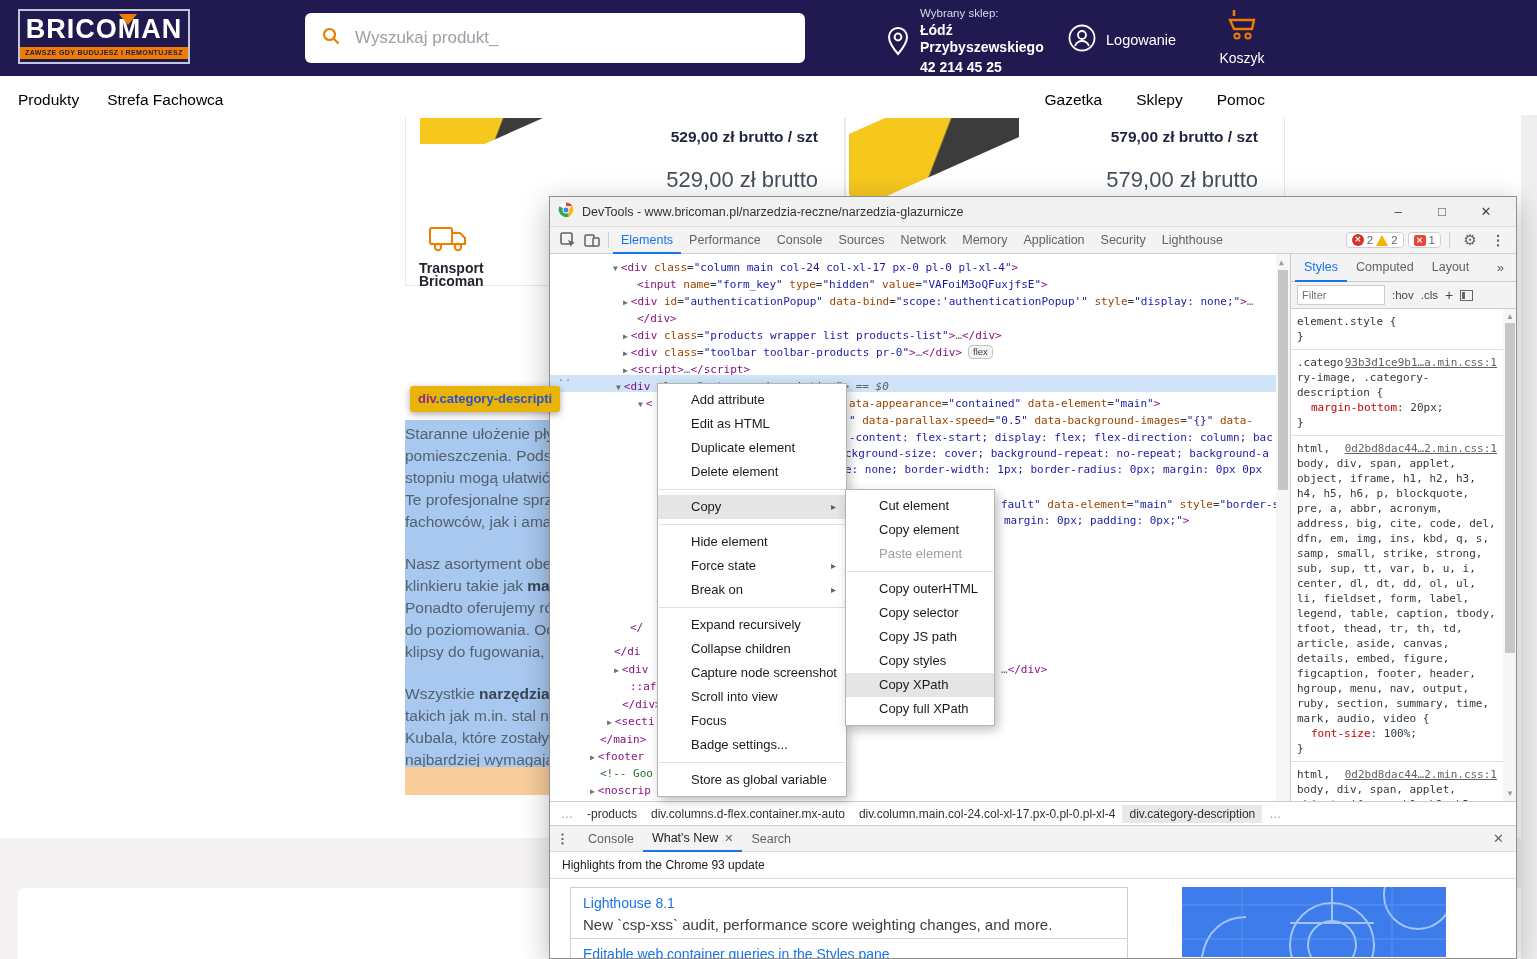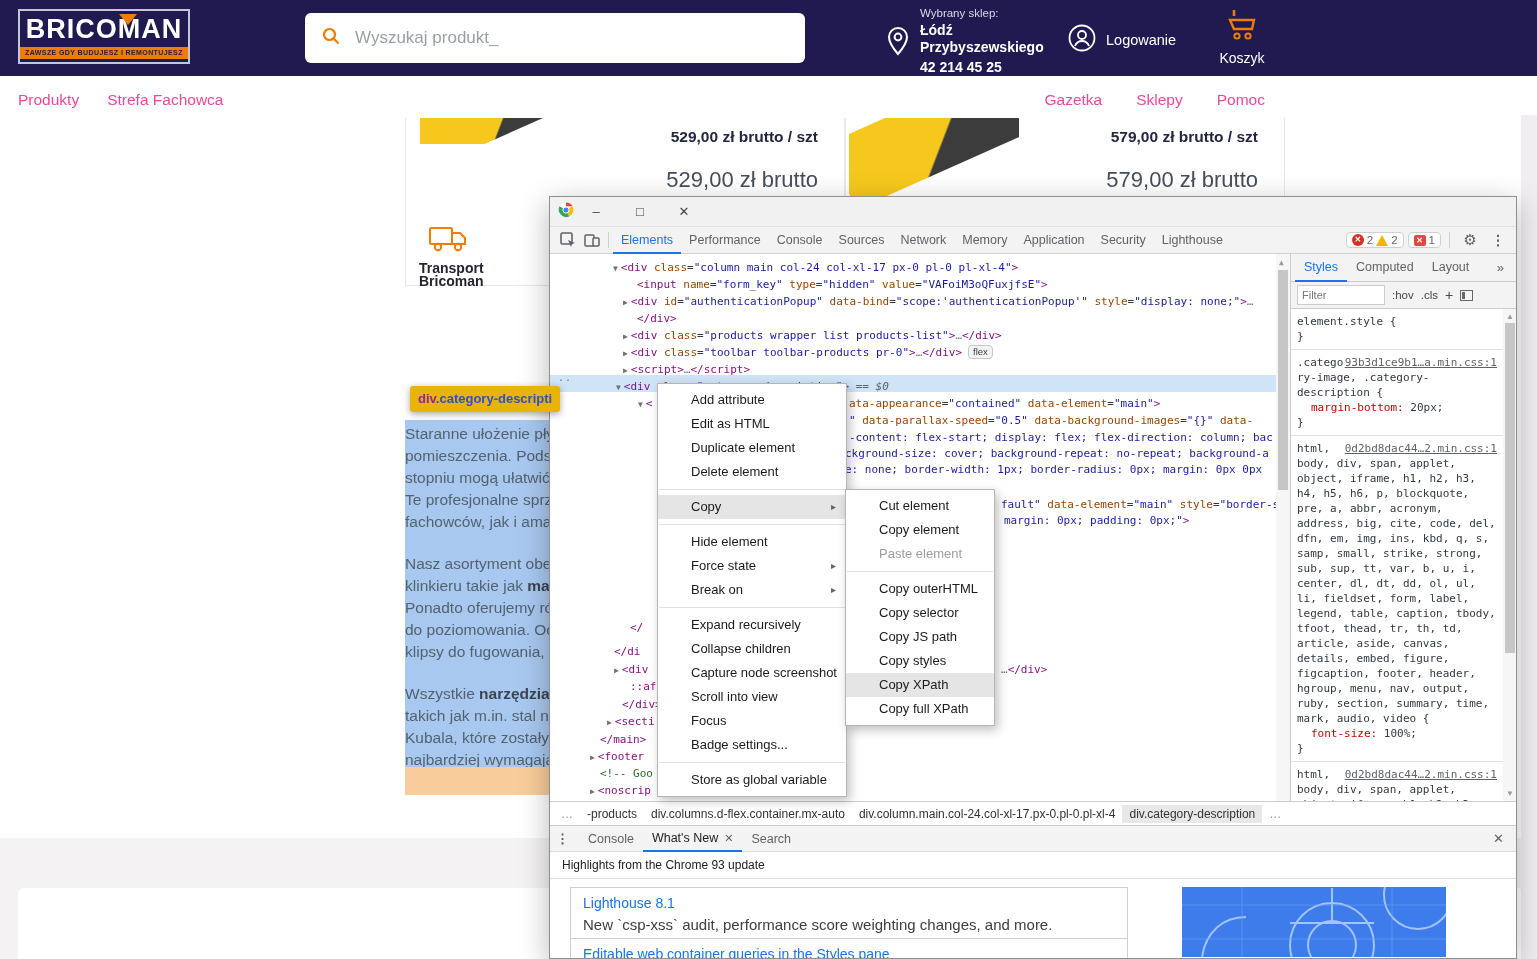--- a/index.html
+++ b/index.html
@@ -25,21 +25,21 @@
   .store-phone{font-size:14px;font-weight:bold;margin-top:3px;}
   .pin-ico{position:absolute;left:886px;top:26px;}
   .login{position:absolute;left:1068px;top:24px;display:flex;align-items:center;color:#fff;}
   .login-label{font-size:14.5px;margin-left:10px;}
   .cart{position:absolute;left:1214px;top:6px;width:56px;text-align:center;color:#fff;}
   .cart-label{font-size:14px;margin-top:2px;}
 
   .mainnav{position:absolute;left:0;top:76px;width:1537px;height:48px;background:#fff;}
   .nav-left{position:absolute;left:18px;top:0;height:48px;display:flex;gap:28px;align-items:center;}
   .nav-right{position:absolute;right:272px;top:0;height:48px;display:flex;gap:34px;align-items:center;}
-  .nav-item{font-size:15.5px;color:#ec4899;cursor:pointer;}
+  .nav-item{font-size:15.5px;color:#000000;cursor:pointer;}
 
   
   .pcard{position:absolute;top:118px;height:168px;border:1px solid #e8e8e8;border-top:none;box-sizing:border-box;background:#fff;}
   .price-unit{position:absolute;right:26px;top:10px;font-size:15.5px;font-weight:bold;color:#22263f;}
   .price{position:absolute;right:26px;top:49px;font-size:22px;color:#454f5b;}
   .toolimg{position:absolute;overflow:hidden;}
   .toolimg .bar{position:absolute;background:linear-gradient(135deg,#f6c81e 55%,#3c3c3c 56%);transform:rotate(-24deg);}
   .transport{position:absolute;left:419px;top:224px;width:58px;text-align:center;}
   .transport-label{font-size:14px;font-weight:bold;color:#23252e;line-height:13px;margin-top:4px;}
 
@@ -281,20 +281,21 @@
     <div class="dt-titlebar">
       <span>
         <svg width="16" height="16" viewBox="0 0 16 16">
             <circle cx="8" cy="8" r="7.5" fill="#fff"></circle>
             <path d="M8 .5a7.5 7.5 0 0 1 6.5 3.75H8z" fill="#ea4335"></path>
             <path d="M14.5 4.25a7.5 7.5 0 0 1-3.3 10.2L8 8z" fill="#fbbc05"></path>
             <path d="M1.5 4.25A7.5 7.5 0 0 0 11.2 14.45L8 8z" fill="#34a853"></path>
             <circle cx="8" cy="8" r="3.1" fill="#4285f4" stroke="#fff" stroke-width="1"></circle>
           </svg>
       </span>
+      <span class="dt-title">DevTools - www.bricoman.pl/narzedzia-reczne/narzedzia-glazurnicze</span>
       <span class="win-btn">–</span>
       <span class="win-btn">□</span>
       <span class="win-btn">✕</span>
     </div>
 
     <div class="dt-toolbar">
       <span class="tb-ico">
         <svg width="16" height="16" viewBox="0 0 16 16">
             <rect x="1" y="1" width="11" height="11" rx="1.5" fill="none" stroke="#5f6368" stroke-width="1.6"></rect>
             <path d="M8 8l7 3-3 1-1 3z" fill="#5f6368"></path>

